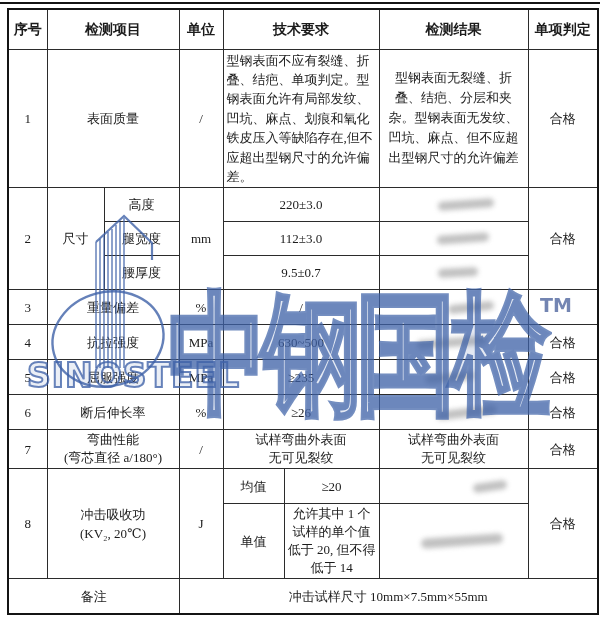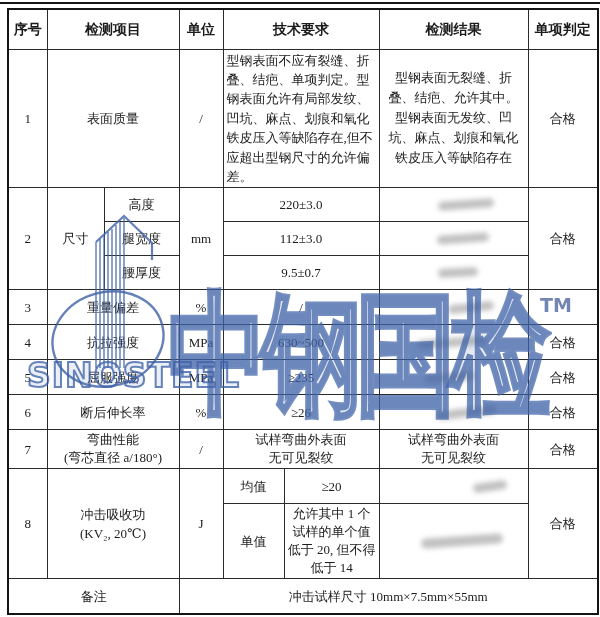--- a/index.html
+++ b/index.html
@@ -73,21 +73,21 @@
     <td class="hdr" colspan="2">技术要求</td>
     <td class="hdr">检测结果</td>
     <td class="hdr">单项判定</td>
   </tr>
 
   <tr style="height:138px">
     <td>1</td>
     <td colspan="2">表面质量</td>
     <td>/</td>
     <td colspan="2" style="text-align:left;line-height:19.4px">型钢表面不应有裂缝、折叠、结疤、单项判定。型钢表面允许有局部发纹、凹坑、麻点、划痕和氧化铁皮压入等缺陷存在,但不应超出型钢尺寸的允许偏差。</td>
-    <td style="line-height:20px">型钢表面无裂缝、折叠、结疤、允许其中。型钢表面无发纹、凹坑、麻点、划痕和氧化铁皮压入等缺陷存在</td>
+    <td style="line-height:20px">型钢表面无裂缝、折叠、结疤、分层和夹杂。型钢表面无发纹、凹坑、麻点、但不应超出型钢尺寸的允许偏差</td>
     <td>合格</td>
   </tr>
 
   <tr style="height:34px">
     <td rowspan="3">2</td>
     <td rowspan="3">尺寸</td>
     <td>高度</td>
     <td rowspan="3">mm</td>
     <td colspan="2">220±3.0</td>
     <td>

